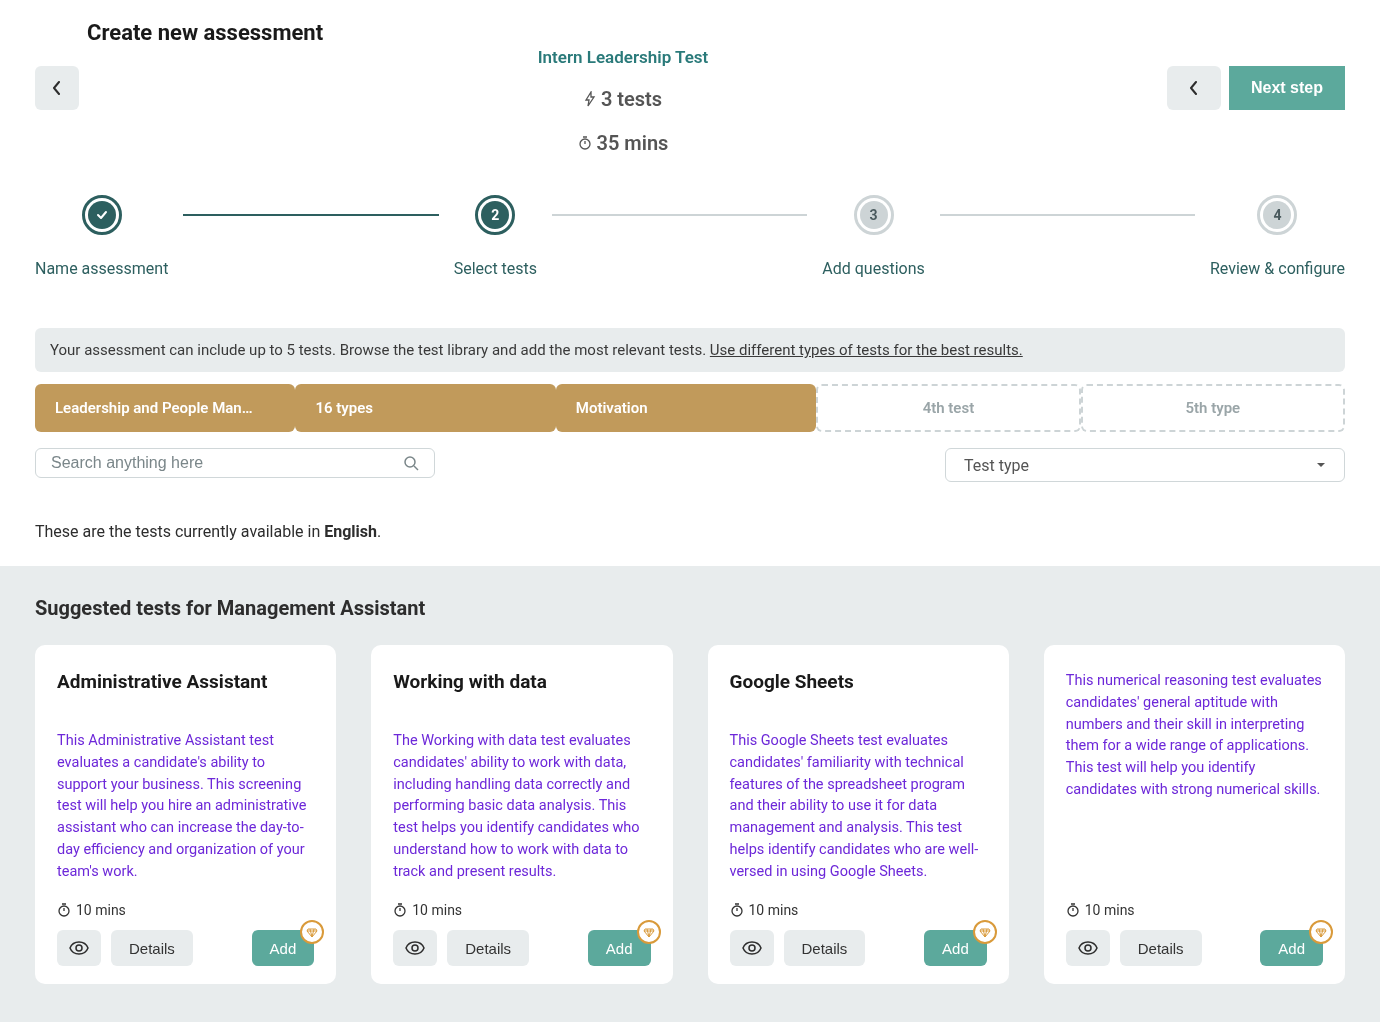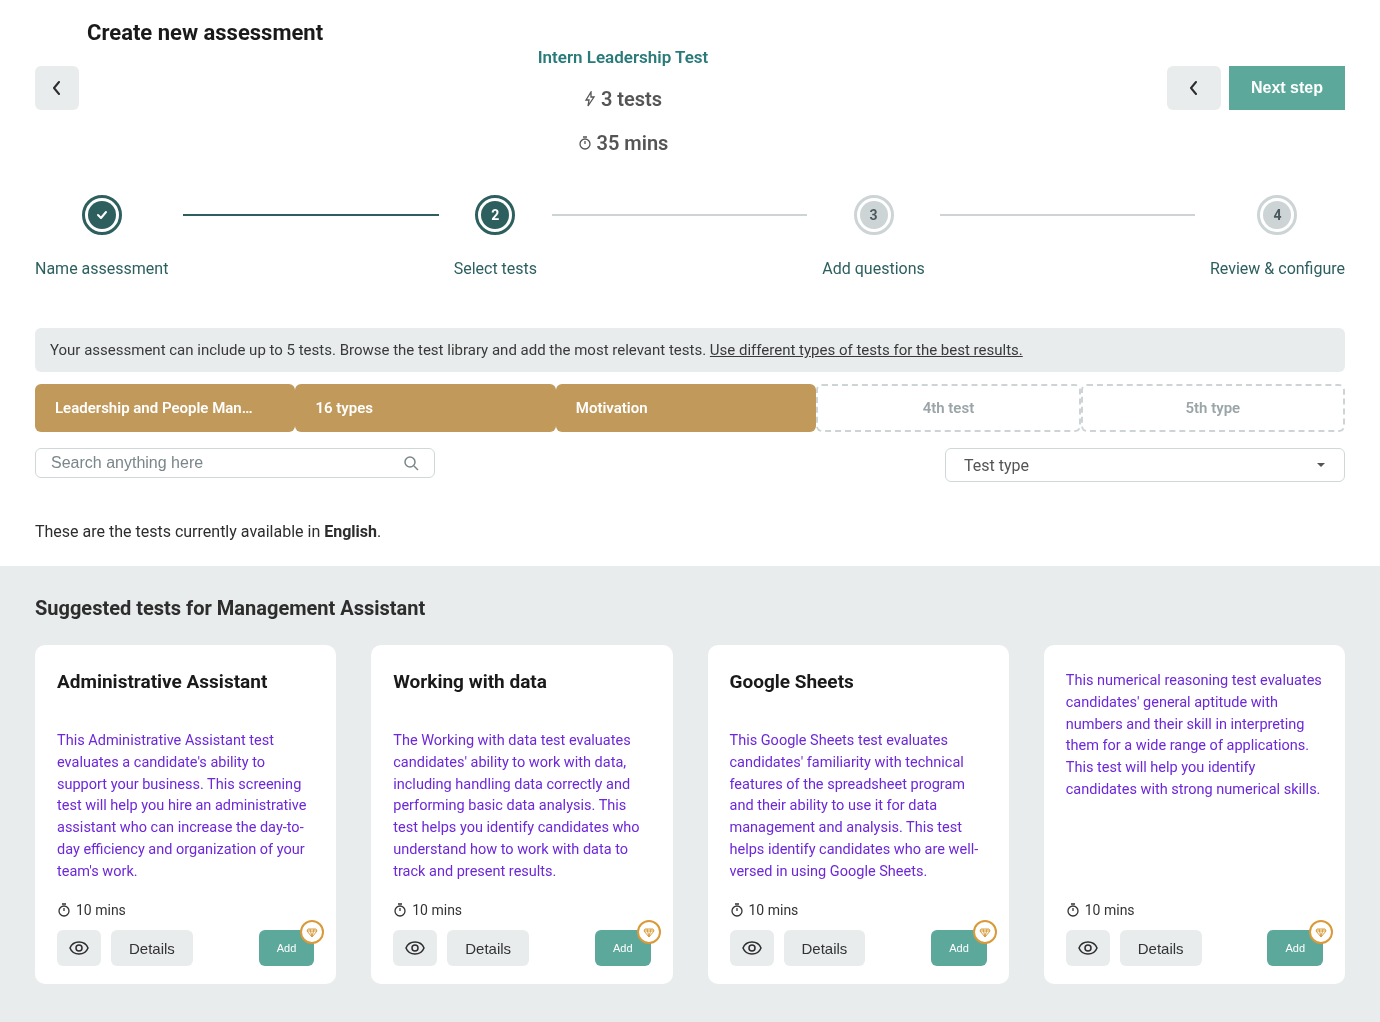--- a/index.html
+++ b/index.html
@@ -39,21 +39,21 @@
 .suggested-section { background: #e8eced; margin: 0 -35px; padding: 30px 35px 40px; margin-top: 25px; }
 .suggested-title { font-size: 20px; font-weight: 700; margin-bottom: 25px; }
 .cards { display: flex; gap: 35px; }
 .card { background: #fff; border-radius: 10px; padding: 25px 22px 18px; flex: 1; display: flex; flex-direction: column; position: relative; }
 .card-title { font-size: 19px; font-weight: 700; color: #1a1a1a; min-height: 60px; }
 .card-desc { font-size: 14.5px; color: #6d28d9; line-height: 1.5; flex: 1; margin-bottom: 20px; min-height: 150px; }
 .card-time { font-size: 14px; color: #333; margin-bottom: 12px; display: flex; align-items: center; gap: 5px; }
 .card-actions { display: flex; gap: 10px; align-items: center; }
 .eye-btn { width: 44px; height: 36px; background: #e8eced; border: none; border-radius: 6px; display: flex; align-items: center; justify-content: center; cursor: pointer; }
 .details-btn { height: 36px; padding: 4px 18px; background: #e8eced; border: none; border-radius: 6px; font-size: 15px; color: #333; cursor: pointer; font-weight: 500; }
-.add-btn { height: 36px; padding: 0 18px; background: #5ca99c; color: #fff; border: none; border-radius: 6px; font-size: 11px; cursor: pointer; font-weight: 500; margin-left: auto; position: relative; }
+.add-btn { height: 36px; padding: 0 18px; background: #5ca99c; color: #fff; border: none; border-radius: 6px; font-size: 15px; cursor: pointer; font-weight: 500; margin-left: auto; position: relative; }
 .diamond-badge { position: absolute; top: -10px; right: -10px; width: 24px; height: 24px; background: #fff; border: 2px solid #d99a3a; border-radius: 50%; display: flex; align-items: center; justify-content: center; }
 </style>
 </head>
 <body>
 
 <div class="container">
   <div class="header">
     <button class="back-btn">
       <svg width="10" height="14" viewBox="0 0 10 14">
           <path d="M7 1 L2 7 L7 13" stroke="#2d2d2d" stroke-width="2" fill="none" stroke-linecap="round" stroke-linejoin="round"></path>

